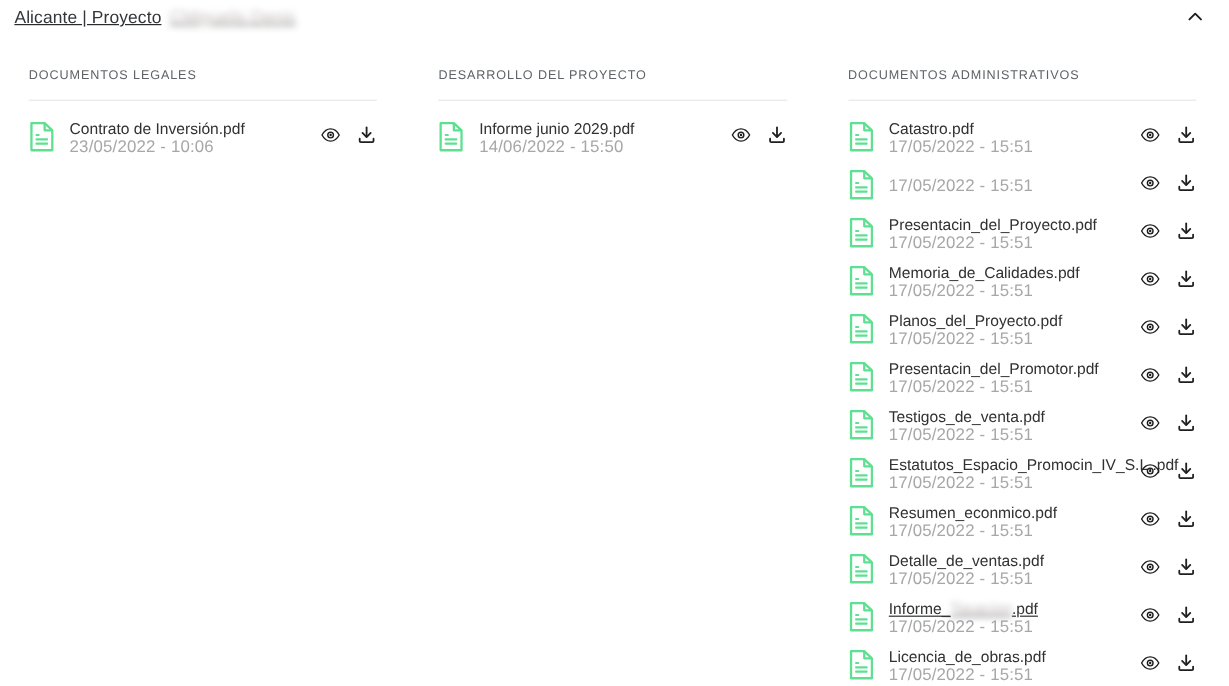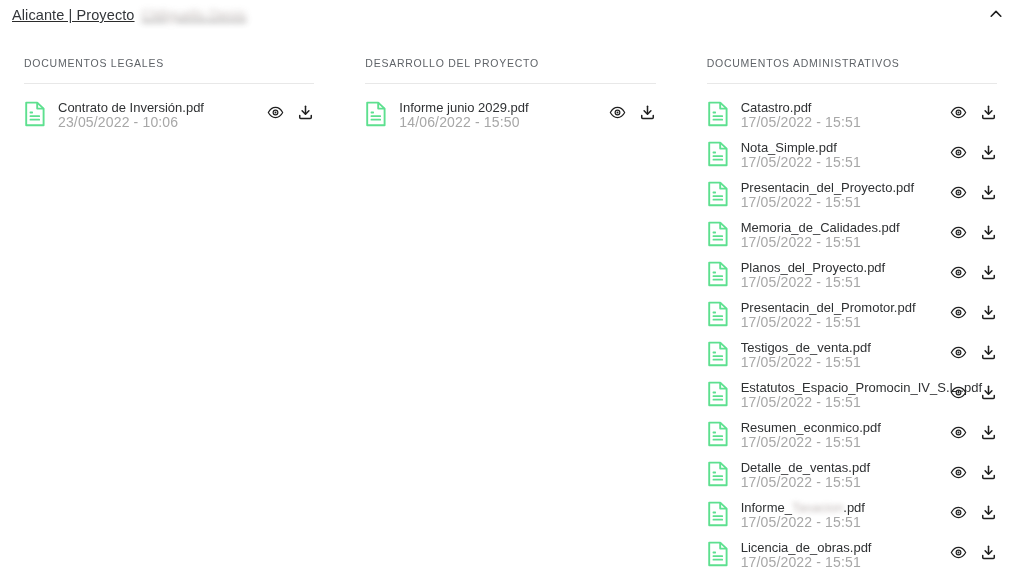--- a/index.html
+++ b/index.html
@@ -149,20 +149,21 @@
     color: #2f3133;
     line-height: 15px;
     white-space: nowrap;
     overflow: visible;
   }
 
   .file-name.has-redaction {
     display: flex;
     align-items: baseline;
     gap: 0;
+    text-decoration: underline;
   }
 
   .redacted-inline {
     color: #b9b0ae;
     filter: blur(2.6px);
     opacity: 0.9;
     user-select: none;
   }
 
   .file-date {
@@ -328,21 +329,20 @@
           </div>
           <div class="file-row">
             <span class="file-icon"><svg width="22" height="26" viewBox="0 0 22 26" aria-hidden="true">
                 <path d="M2.2 1.6 H13.2 L19.6 7.6 V24.2 H2.2 Z" fill="none" stroke="#5de08f" stroke-width="1.9" stroke-linejoin="round"></path>
                 <path d="M13.2 1.6 V7.6 H19.6" fill="none" stroke="#5de08f" stroke-width="1.9" stroke-linejoin="round"></path>
                 <rect x="5.6" y="10.6" width="3.4" height="1.8" rx="0.6" fill="#5de08f"></rect>
                 <rect x="5.6" y="14.2" width="10.4" height="1.8" rx="0.6" fill="#5de08f"></rect>
                 <rect x="5.6" y="17.8" width="10.4" height="1.8" rx="0.6" fill="#5de08f"></rect>
               </svg></span>
             <div class="file-meta">
-              <div class="file-name">Nota_Simple.pdf</div>
               <div class="file-date">17/05/2022 - 15:51</div>
             </div>
             <div class="file-actions">
               <button class="action-btn">
                 <span><svg width="17" height="17" viewBox="0 0 18 18" aria-hidden="true">
                     <path d="M1.4 9 C3.4 5.3 6.1 3.6 9 3.6 C11.9 3.6 14.6 5.3 16.6 9 C14.6 12.7 11.9 14.4 9 14.4 C6.1 14.4 3.4 12.7 1.4 9 Z" fill="none" stroke="#1f1f1f" stroke-width="1.25" stroke-linejoin="round"></path>
                     <circle cx="9" cy="9" r="2.5" fill="none" stroke="#1f1f1f" stroke-width="1.25"></circle>
                     <circle cx="9" cy="9" r="1.05" fill="#1f1f1f"></circle>
                   </svg></span>
               </button>

